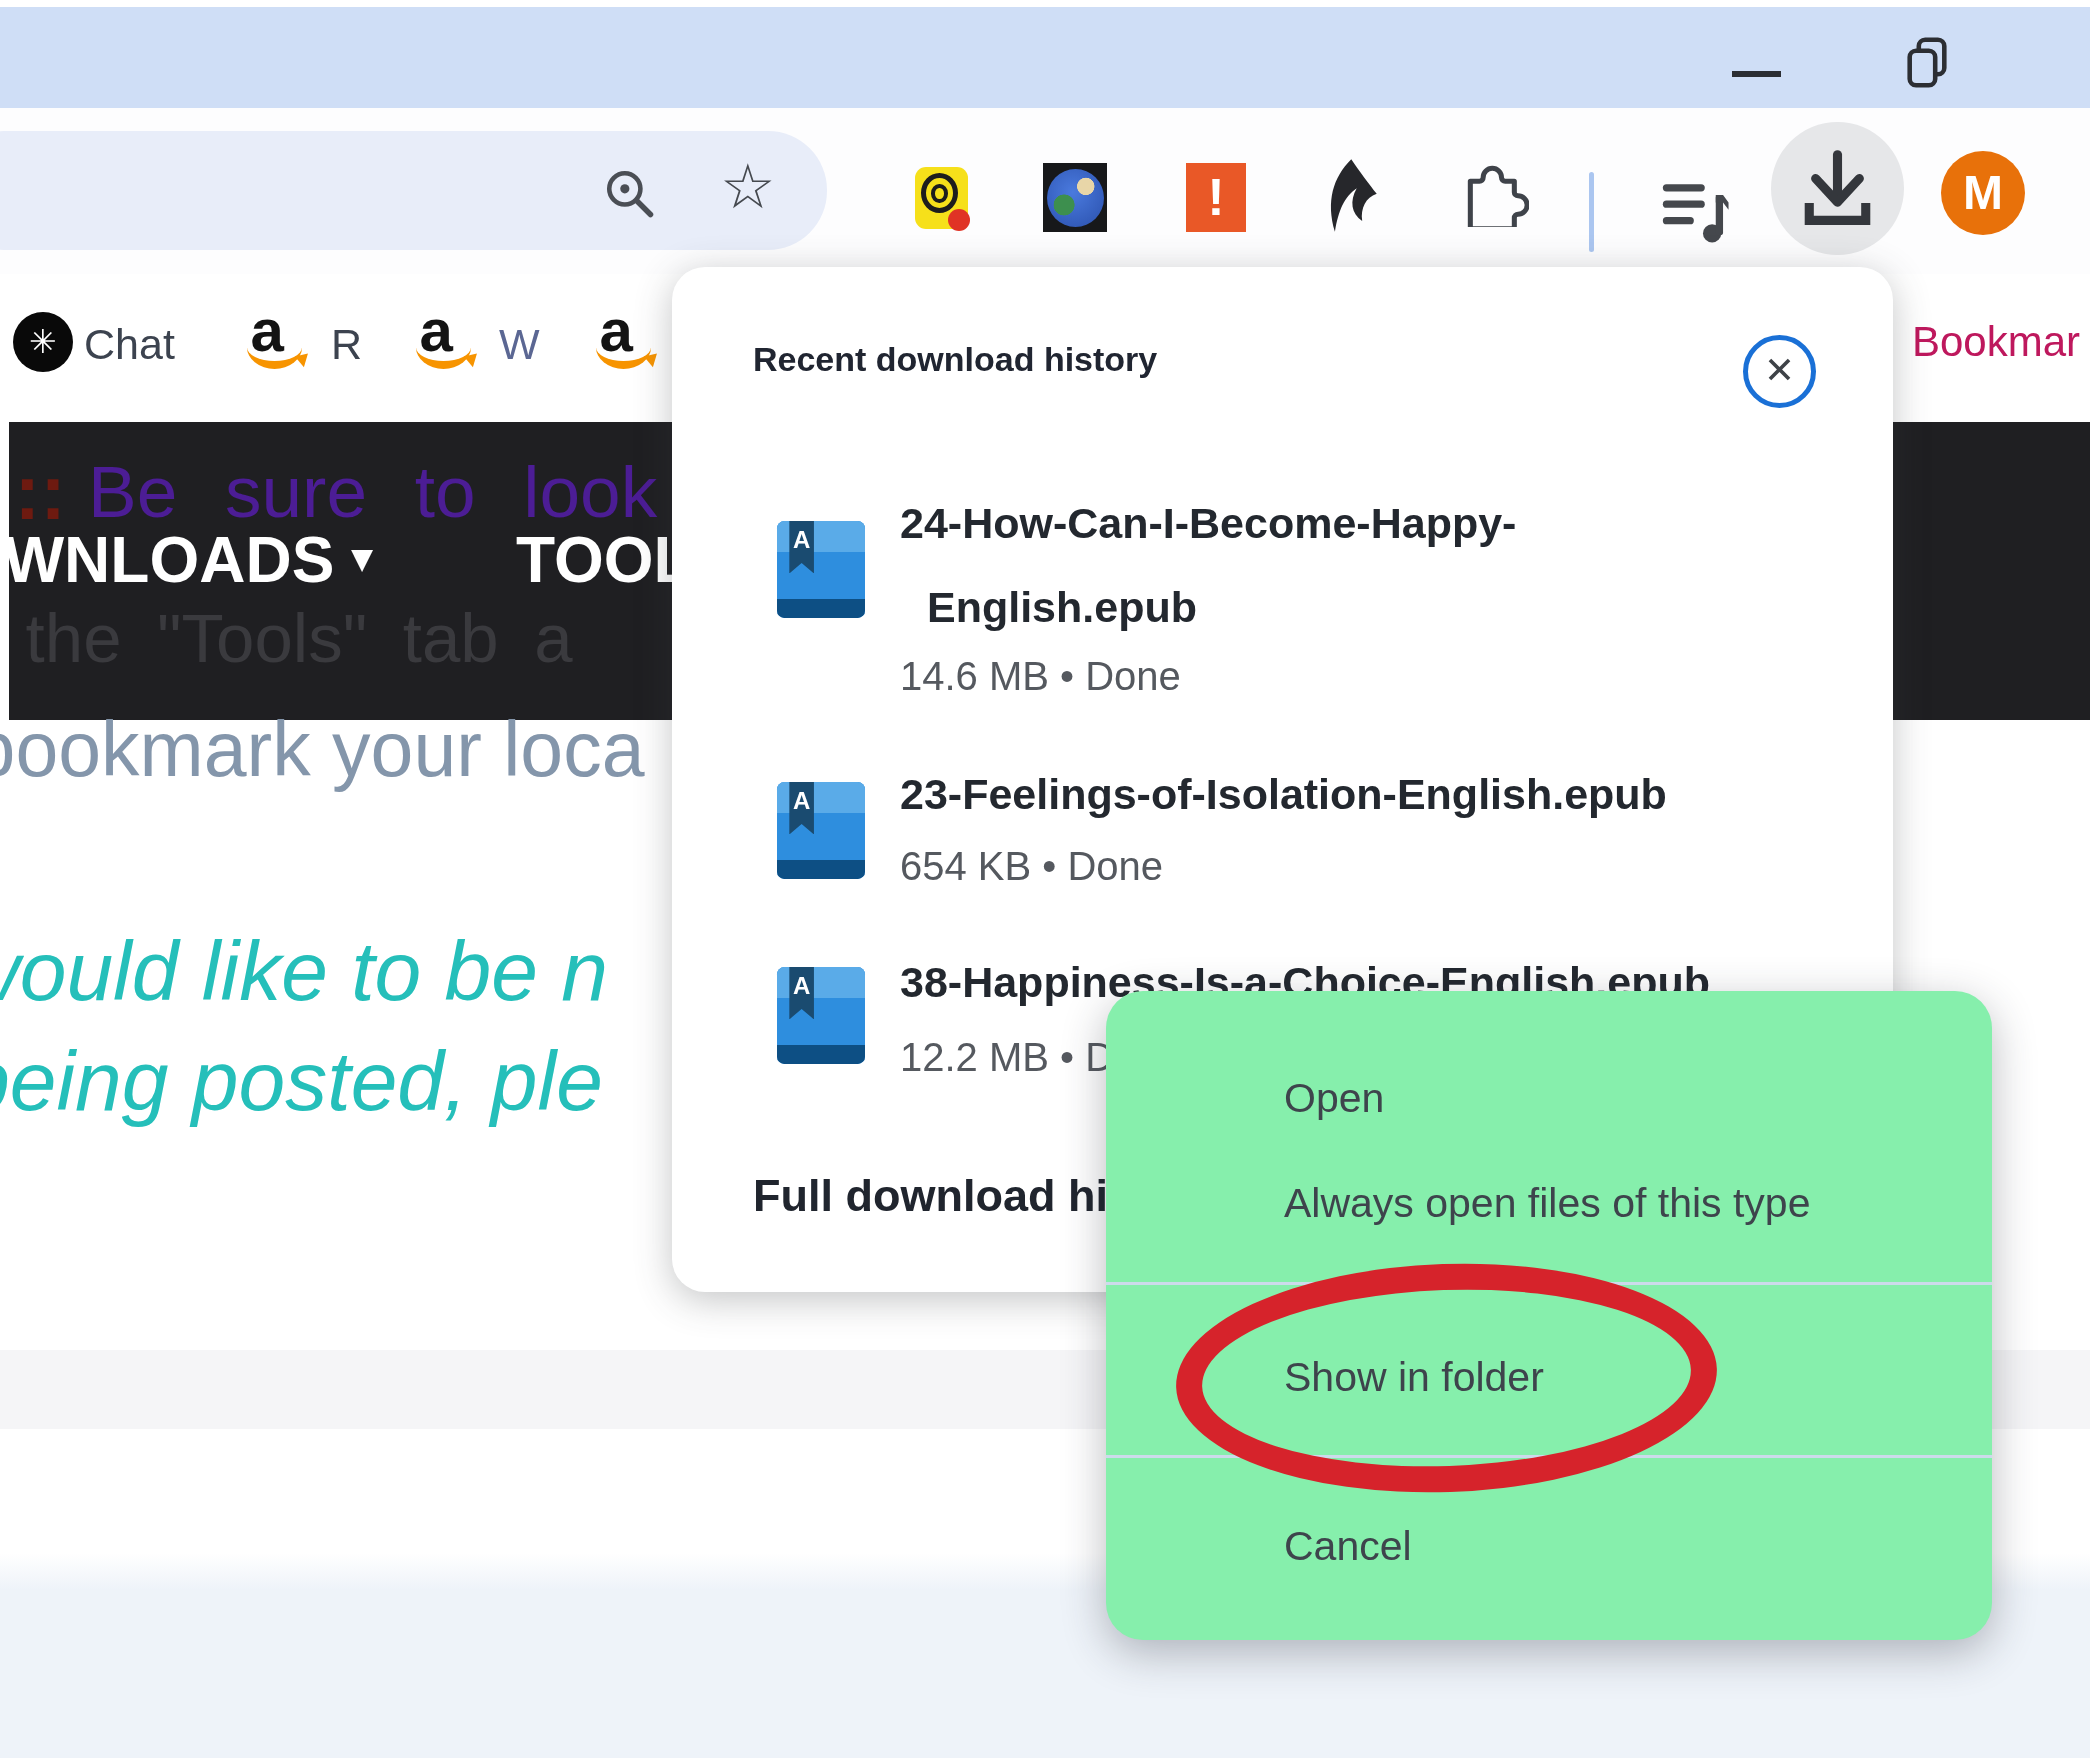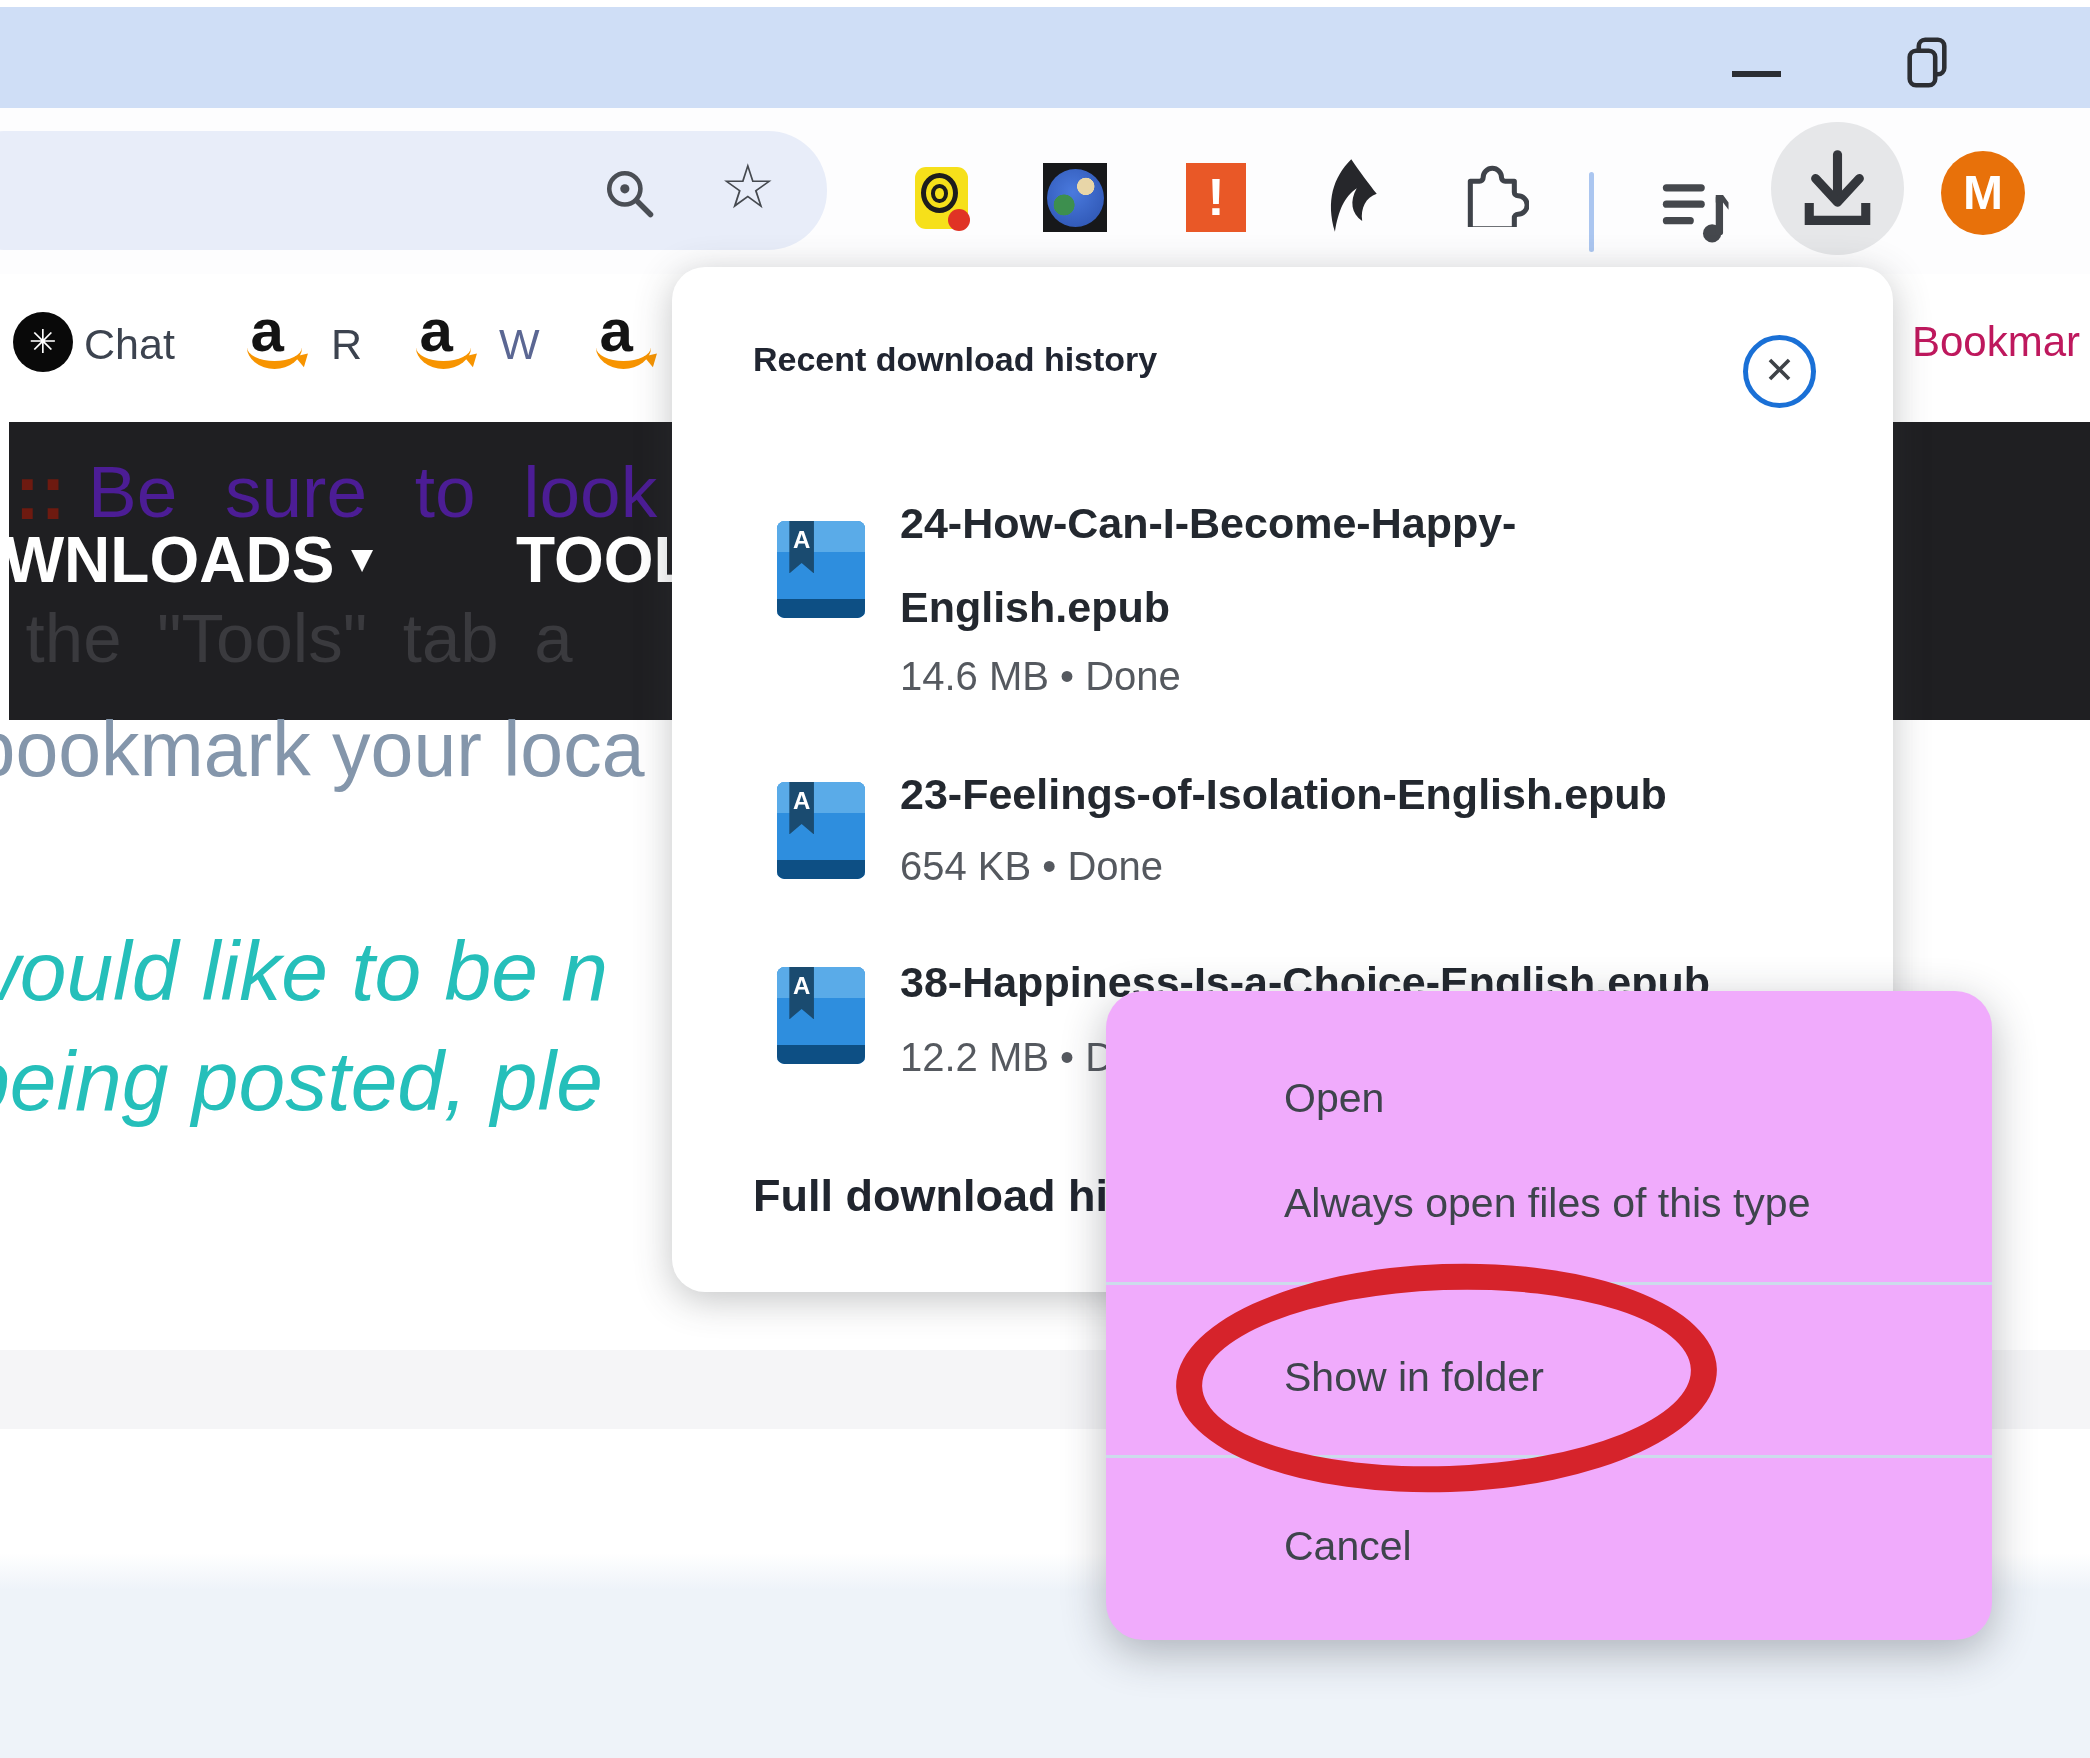--- a/index.html
+++ b/index.html
@@ -77,21 +77,21 @@
   .epub-icon .top { position:absolute; left:0; top:0; width:100%; height:32%; background:#5aabe8; }
   .epub-icon .bottom { position:absolute; left:0; bottom:0; width:100%; height:20%; background:#0d4f84; }
   .epub-icon .ribbon { position:absolute; left:14%; top:0; width:28%; height:54%; background:#1a4b70;
      clip-path:polygon(0 0,100% 0,100% 100%,50% 80%,0 100%);
      color:#ffffff; font-size:24px; font-weight:bold; text-align:center; line-height:37px; }
   .dl-name { left:228px; font-size:43px; font-weight:600; color:#23282f; white-space:nowrap; }
   .dl-meta { left:228px; font-size:40px; color:#55595f; white-space:nowrap; }
   .popup-footer { left:81px; top:903px; font-size:45px; font-weight:bold; color:#20252e; white-space:nowrap; cursor:pointer; }
 
   
-  .menu { left:1106px; top:991px; width:886px; height:649px; background:#f0abfc; border-radius:37px;
+  .menu { left:1106px; top:991px; width:886px; height:649px; background:#86efac; border-radius:37px;
      box-shadow:0 12.8px 44px rgba(40,45,55,.32); z-index:40; }
   .menu-item { left:178px; font-size:41px; color:#3e444c; white-space:nowrap; cursor:pointer; }
   .menu-sep { left:0; width:886px; height:2.7px; background:#ccdbeb; }
 
   
   .red-ellipse { left:1176px; top:1264px; width:541px; height:228px; border:26.5px solid #d6232b;
      border-radius:50%; transform:rotate(-2deg); z-index:60; }
 </style>
 </head>
 <body>
@@ -193,21 +193,21 @@
 <div class="abs popup">
   <div class="abs popup-title">Recent download history</div>
   <div class="abs popup-close"><span>✕</span></div>
 
   <div class="abs epub-icon" style="top:254px;">
     <div class="top"></div>
     <div class="bottom"></div>
     <div class="ribbon">A</div>
   </div>
   <div class="abs dl-name" style="top:232px;">24-How-Can-I-Become-Happy-</div>
-  <div class="abs dl-name" style="top:316px;">English.epub</div>
+  <div class="abs dl-name" style="top:316px;margin-left:27px;">English.epub</div>
   <div class="abs dl-meta" style="top:387px;">14.6 MB • Done</div>
 
   <div class="abs epub-icon" style="top:515px;">
     <div class="top"></div>
     <div class="bottom"></div>
     <div class="ribbon">A</div>
   </div>
   <div class="abs dl-name" style="top:503px;">23-Feelings-of-Isolation-English.epub</div>
   <div class="abs dl-meta" style="top:577px;">654 KB • Done</div>
 

